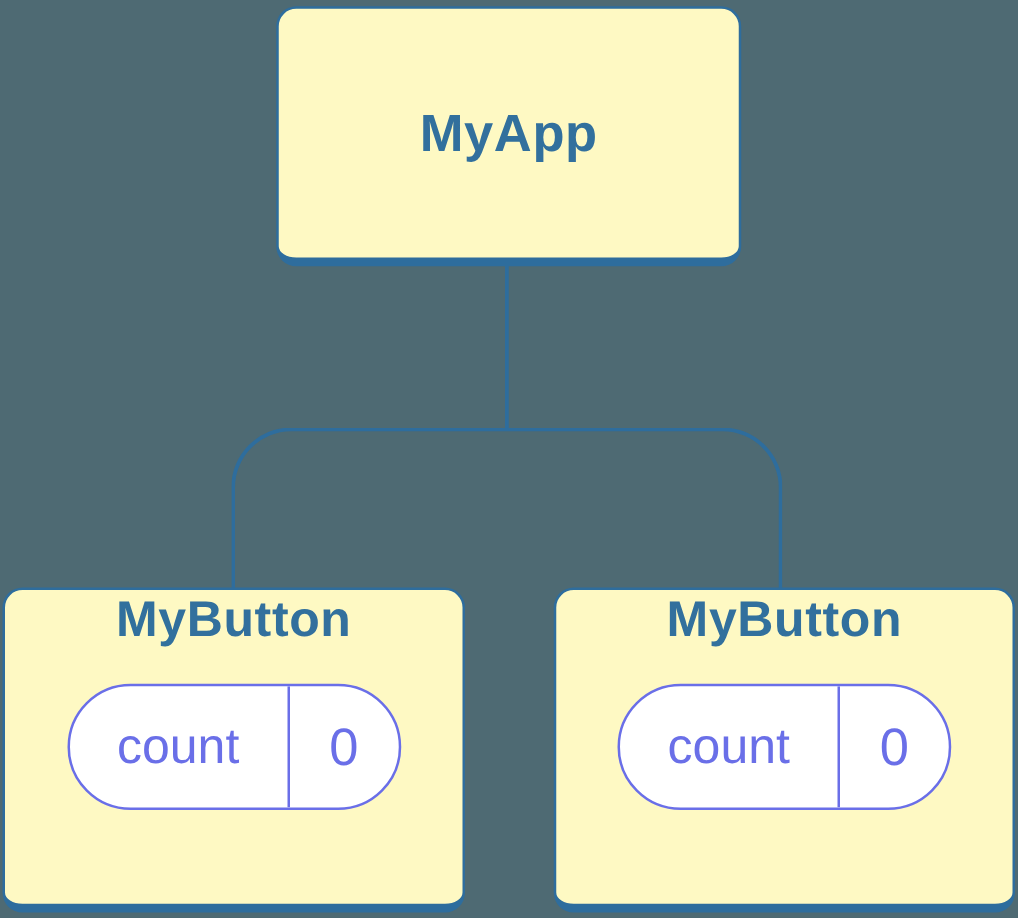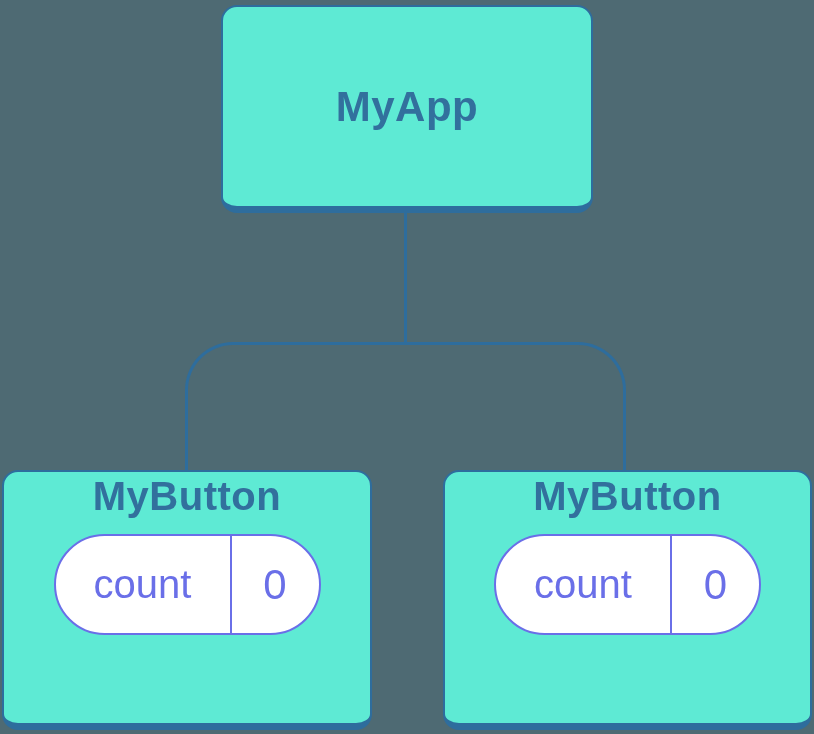--- a/index.html
+++ b/index.html
@@ -12,21 +12,21 @@
     position: relative;
     width: 814px;
     height: 734px;
     background: #4e6a73;
     overflow: hidden;
   }
   
   .node-card {
     position: absolute;
     box-sizing: border-box;
-    background: #5eead4;
+    background: #fef9c3;
     border: 2px solid #2e6d9d;
     border-bottom-width: 7px;
     border-radius: 16px;
     display: flex;
     flex-direction: column;
     align-items: center;
   }
   .node-root {
     left: 221px;
     top: 5px;
@@ -64,21 +64,21 @@
     top: 342px;
     width: 441px;
     height: 130px;
     border: 3px solid #2e6d9d;
     border-bottom: none;
     border-radius: 48px 48px 0 0;
   }
   
   .state-pill {
     box-sizing: border-box;
-    margin-top: 14px;
+    margin-top: 27px;
     width: 267px;
     height: 101px;
     border: 2px solid #6a6fe8;
     border-radius: 51px;
     display: flex;
     align-items: stretch;
     background: #ffffff;
     overflow: hidden;
   }
   .state-key-cell {

